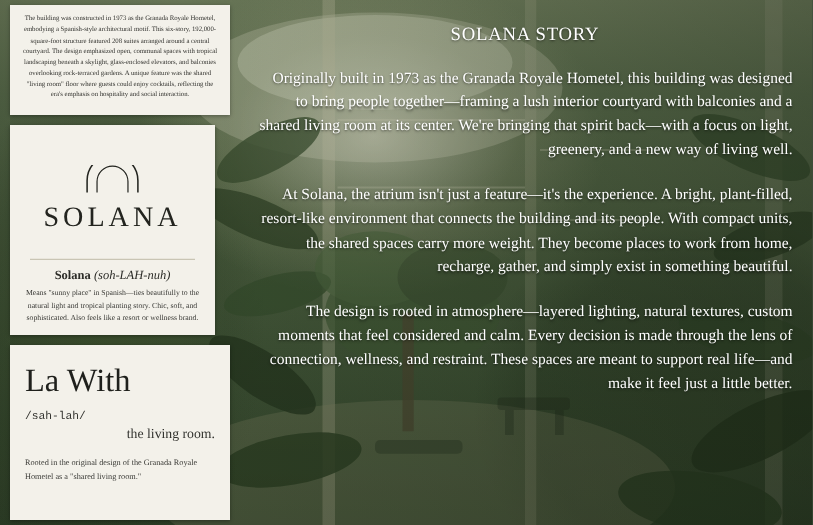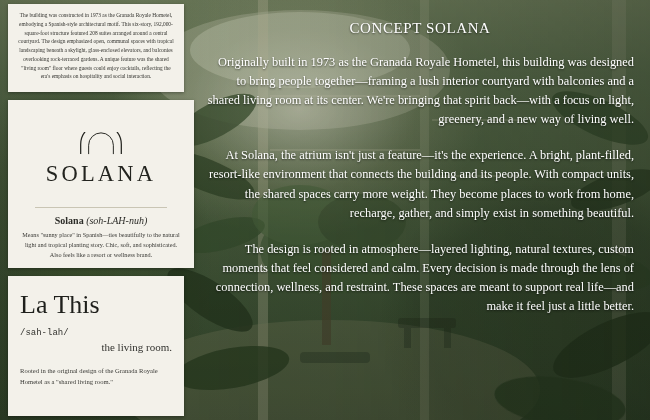--- a/index.html
+++ b/index.html
@@ -69,21 +69,21 @@
     line-height: 1.62;
     text-align: center;
     color: #33332f;
     margin: 0;
   }
 
   .card-brand {
     position: absolute;
     left: 0;
     top: 96px;
-    width: 186px;
+    width: 164px;
     height: 168px;
     padding: 10px 9px 8px 9px;
     box-sizing: border-box;
     display: flex;
     flex-direction: column;
     align-items: center;
   }
   .arch-logo {
     margin-top: 22px;
     width: 54px;
@@ -262,28 +262,28 @@
       <div class="solana-word">SOLANA</div>
       <div class="brand-rule"></div>
       <div class="brand-name-line">
         <b>Solana</b>
         <i>(soh-LAH-nuh)</i>
       </div>
       <p class="brand-desc">Means "sunny place" in Spanish—ties beautifully to the natural light and tropical planting story. Chic, soft, and sophisticated. Also feels like a resort or wellness brand.</p>
     </div>
 
     <div class="card card-lasala">
-      <h2 class="lasala-title">La This</h2>
+      <h2 class="lasala-title">La With</h2>
       <div class="lasala-phon">/sah-lah/</div>
       <div class="lasala-mean">the living room.</div>
       <p class="lasala-note">Rooted in the original design of the Granada Royale Hometel as a "shared living room."</p>
     </div>
 
   </div>
 
   <div class="right-col">
-    <h1 class="concept-title">CONCEPT SOLANA</h1>
+    <h1 class="concept-title">SOLANA STORY</h1>
     <p class="para">Originally built in 1973 as the Granada Royale Hometel, this building was designed to bring people together—framing a lush interior courtyard with balconies and a shared living room at its center. We're bringing that spirit back—with a focus on light, greenery, and a new way of living well.</p>
     <p class="para">At Solana, the atrium isn't just a feature—it's the experience. A bright, plant-filled, resort-like environment that connects the building and its people. With compact units, the shared spaces carry more weight. They become places to work from home, recharge, gather, and simply exist in something beautiful.</p>
     <p class="para">The design is rooted in atmosphere—layered lighting, natural textures, custom moments that feel considered and calm. Every decision is made through the lens of connection, wellness, and restraint. These spaces are meant to support real life—and make it feel just a little better.</p>
   </div>
 
 </div>
 
 </body></html>

